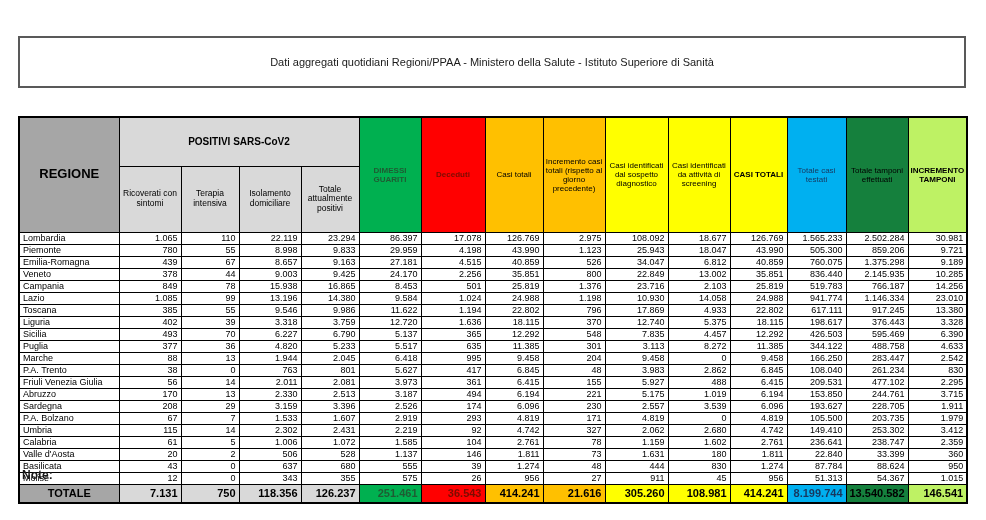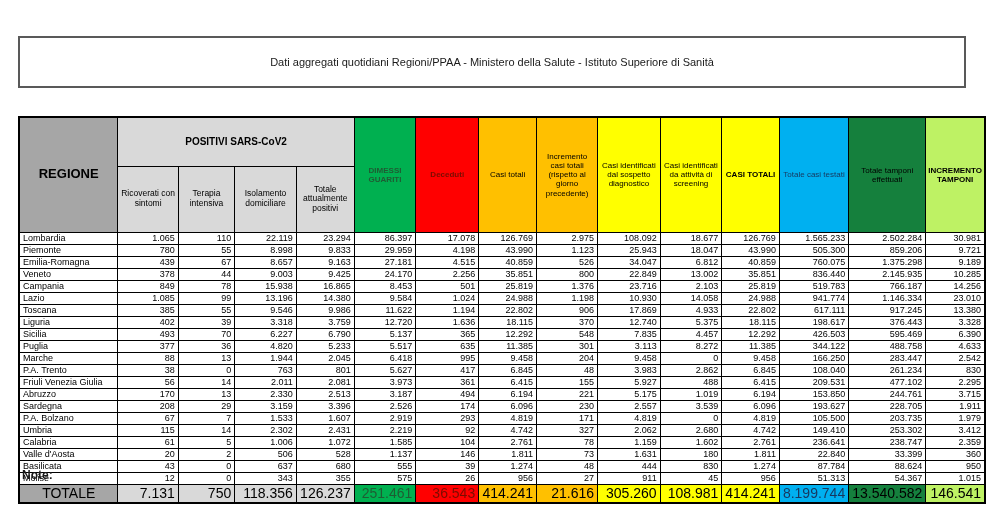--- a/index.html
+++ b/index.html
@@ -43,21 +43,21 @@
   .gray2  { background:#bef264; color:#000; }
   .g1     { background:#D9D9D9; color:#000; }
 
   th.hcol { font-size:8px; font-weight:normal; }
   th.hcol.bold { font-weight:bold; }
 
   .report tbody td { height:11.6px; font-size:9px; line-height:11px; }
   .report td.num    { text-align:right; }
   .report td.region { text-align:left; }
 
-  .report tr.totrow td { height:19px; font-weight:normal; font-size:14px; }
+  .report tr.totrow td { height:19px; font-weight:bold; font-size:11px; }
   .report td.lbl { background:#A6A6A6; text-align:center; }
 
   .note {
     position:absolute; left:22px; top:468px;
     font-size:12px; font-weight:bold; color:#1a1a1a;
   }
 </style>
 </head>
 <body>
 
@@ -212,21 +212,21 @@
         </tr>
         <tr>
           <td class="region">Toscana</td>
           <td class="num">385</td>
           <td class="num">55</td>
           <td class="num">9.546</td>
           <td class="num">9.986</td>
           <td class="num hb">11.622</td>
           <td class="num hb">1.194</td>
           <td class="num hb">22.802</td>
-          <td class="num hb">906</td>
+          <td class="num hb">796</td>
           <td class="num hb">17.869</td>
           <td class="num hb">4.933</td>
           <td class="num hb">22.802</td>
           <td class="num hb">617.111</td>
           <td class="num hb">917.245</td>
           <td class="num hb">13.380</td>
         </tr>
         <tr>
           <td class="region">Liguria</td>
           <td class="num">402</td>

